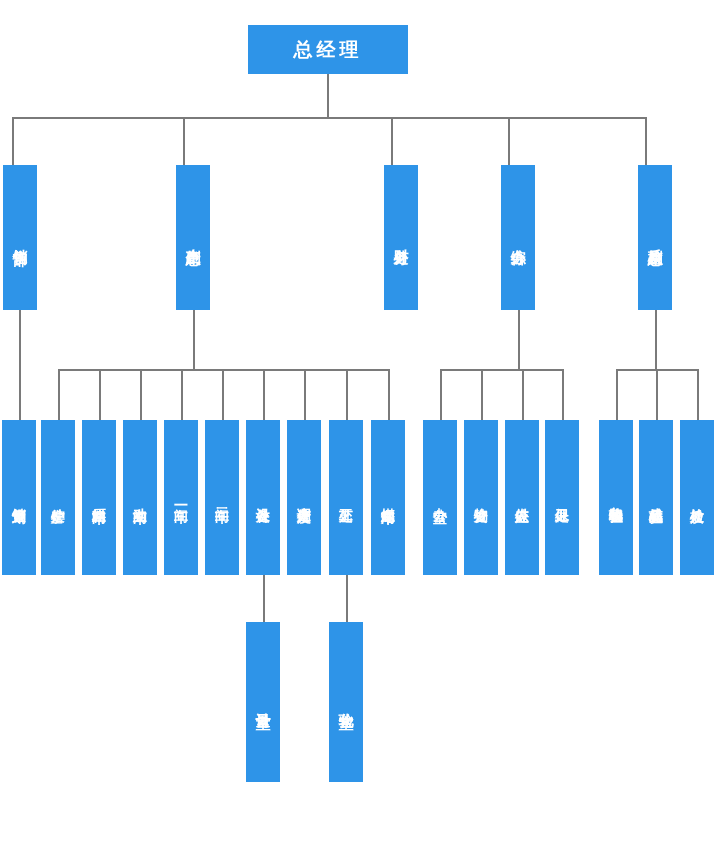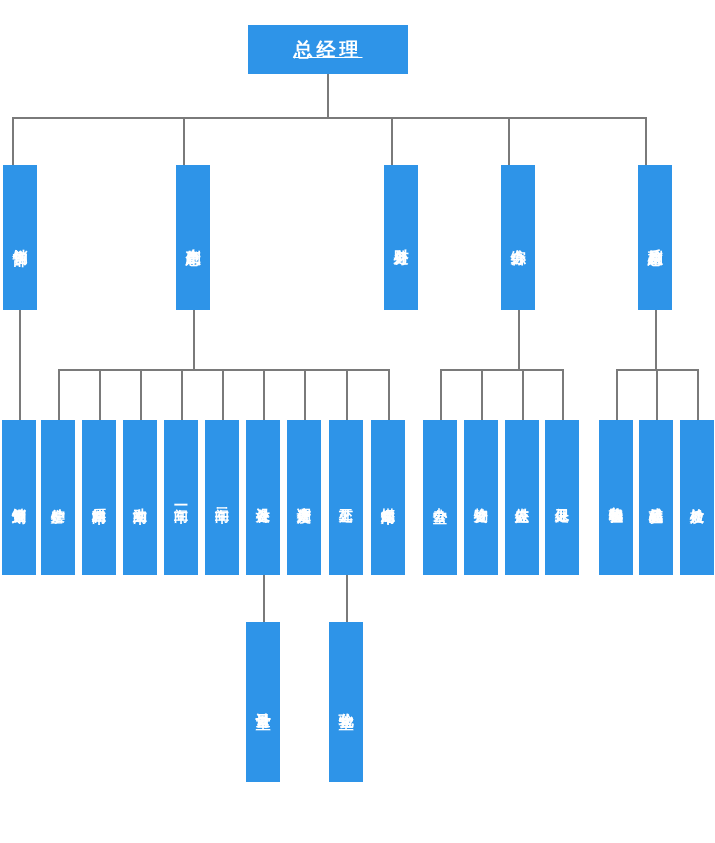--- a/index.html
+++ b/index.html
@@ -89,21 +89,21 @@
 
   <div class="conn v" style="left:655px; top:310px; height:60px;"></div>
   <div class="conn h" style="left:616px; top:369px; width:82px;"></div>
   <div class="conn v" style="left:616px; top:369px; height:51px;"></div>
   <div class="conn v" style="left:656px; top:369px; height:51px;"></div>
   <div class="conn v" style="left:697px; top:369px; height:51px;"></div>
 
   <div class="conn v" style="left:263px; top:575px; height:48px;"></div>
   <div class="conn v" style="left:346px; top:575px; height:48px;"></div>
 
-  <div class="node horiz" style="left:248px; top:25px; width:160px; height:49px;text-decoration:underline;">
+  <div class="node horiz" style="left:248px; top:25px; width:160px; height:49px;">
     <span>总经理</span>
   </div>
 
   <div class="node vert lvl2" style="left:3px;   top:165px; width:34px; height:145px;">
     <span>销售部</span>
   </div>
   <div class="node vert lvl2" style="left:176px; top:165px; width:34px; height:145px;">
     <span>生产副总</span>
   </div>
   <div class="node vert lvl2" style="left:384px; top:165px; width:34px; height:145px;">

